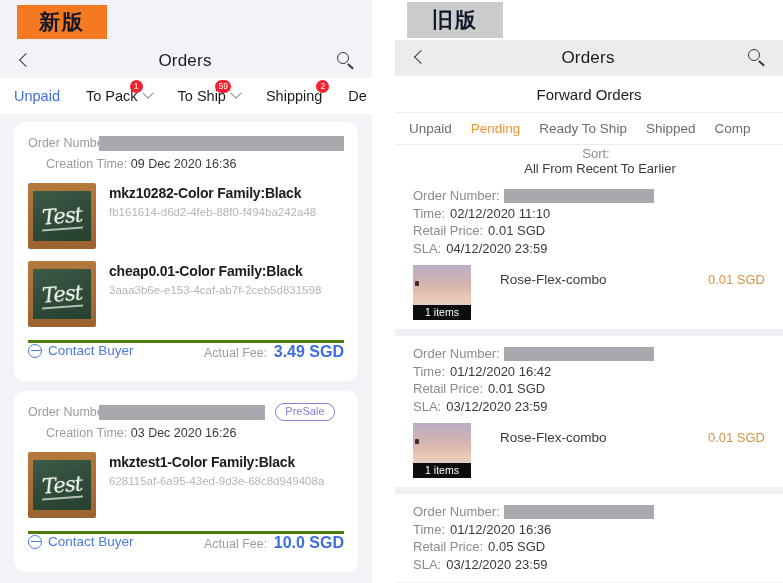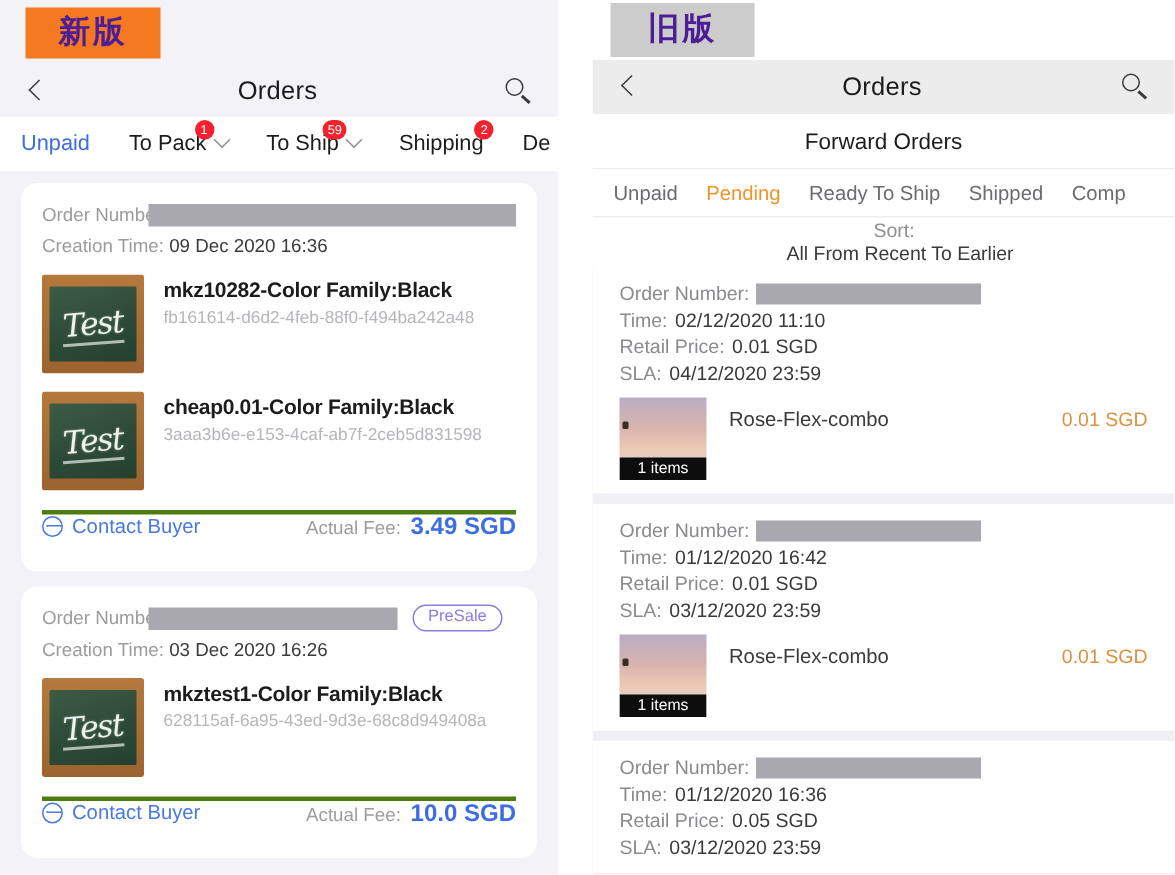--- a/index.html
+++ b/index.html
@@ -27,24 +27,24 @@
     height: 583px;
     overflow: hidden;
   }
   .panel-left  { width: 372px; background: #f2f2f7; }
   .gutter      { width: 23px; background: #ffffff; }
   .panel-right { width: 388px; background: #ffffff; }
 
   
   .version-tag {
     display: inline-block;
-    font-family: Liberation Sans, sans-serif;
+    font-family: Liberation Serif, serif;
     font-weight: bold;
     letter-spacing: 2px;
-    color: #4c1d95;
+    color: #0f172a;
     text-align: center;
   }
   .tag-new {
     position: absolute;
     left: 17px; top: 5px;
     width: 90px; height: 34px;
     line-height: 34px;
     font-size: 21px;
     background: #f57920;
   }
@@ -205,20 +205,21 @@
     color: #8a7ce0;
     border-radius: 9px;
     font-size: 11px;
     padding: 1px 9px 2px 9px;
     line-height: 13px;
   }
   .lcard-time {
     margin-top: 5px;
     font-size: 12.5px;
     color: #9c9c9c;
+    margin-left: 18px;
   }
   .lcard-time b {
     color: #3a3a3c;
     font-weight: normal;
   }
 
   .litem {
     display: flex;
     margin-top: 12px;
   }
@@ -393,21 +394,21 @@
     position: absolute;
     left: 0; right: 0; bottom: 0;
     height: 15px;
     background: #0d0d0d;
     color: #ffffff;
     font-size: 10.5px;
     line-height: 15px;
     text-align: center;
   }
   .ritem-name {
-    margin-left: 15px;
+    margin-left: 29px;
     flex: 1 1 auto;
     font-size: 13.5px;
     color: #3a3a3c;
     padding-top: 7px;
   }
   .ritem-price {
     flex: 0 0 auto;
     font-size: 13px;
     color: #d99140;
     padding-top: 7px;

